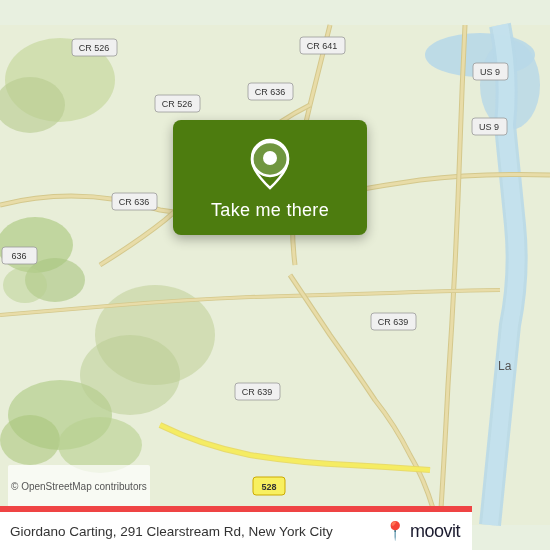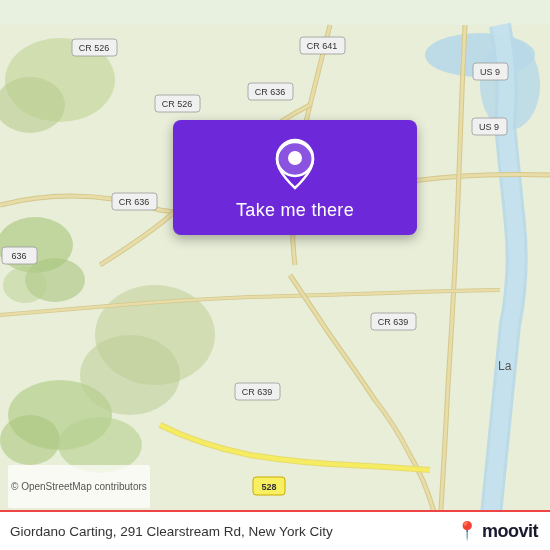--- a/index.html
+++ b/index.html
@@ -24,22 +24,22 @@
       position: absolute;
       top: 0; left: 0;
       width: 100%; height: 100%;
     }
 
     
     #action-card {
       position: absolute;
       top: 120px;
       left: 173px;
-      width: 244px;
-      background: #6d28d9;
+      width: 194px;
+      background: #4d7c0f;
       border-radius: 8px;
       padding: 18px 33px 14px;
       display: flex;
       flex-direction: column;
       align-items: center;
       box-shadow: 0 4px 12px rgba(0,0,0,0.3);
     }
 
     #location-icon-wrapper {
       width: 52px;
@@ -56,27 +56,27 @@
       font-weight: 500;
       text-align: center;
       letter-spacing: 0.3px;
     }
 
     
     #bottom-bar {
       position: absolute;
       bottom: 0;
       left: 0;
-      width: 550px;
+      width: 472px;
       background: #ffffff;
       padding: 8px 12px 8px 10px;
       display: flex;
       align-items: center;
       justify-content: space-between;
-      border-top: 2px solid #ef4444;
+      border-top: 6px solid #ef4444;
     }
 
     #address-text {
       font-size: 13.5px;
       color: #333;
       flex: 1;
     }
 
     #moovit-logo {
       display: flex;
@@ -86,21 +86,21 @@
     }
 
     #moovit-pin {
       color: #e8392a;
       font-size: 18px;
       margin-right: 1px;
     }
 
     #moovit-text {
       font-size: 18px;
-      font-weight: bold;
+      font-weight: normal;
       color: #1a1a2e;
       letter-spacing: -0.5px;
     }
 
     #osm-attribution {
       position: absolute;
       bottom: 42px;
       left: 8px;
       font-size: 10px;
       color: #555;

